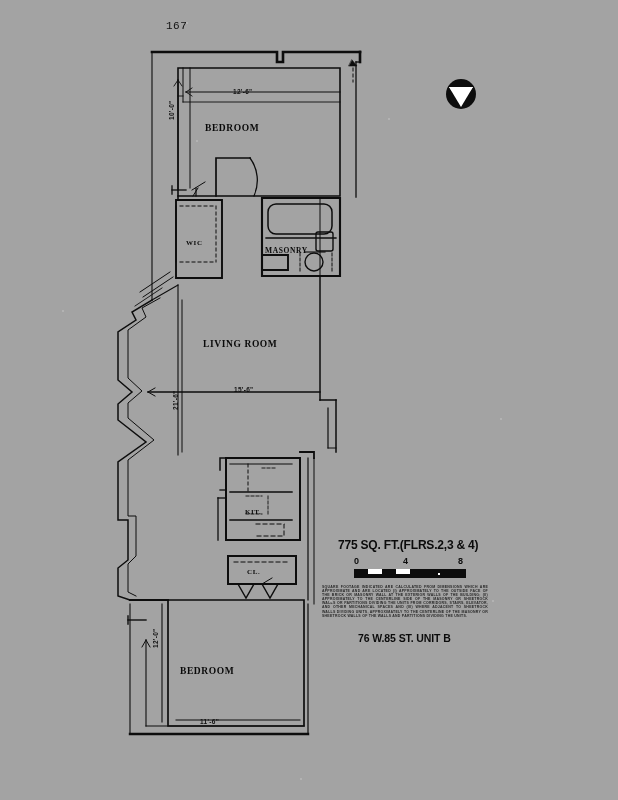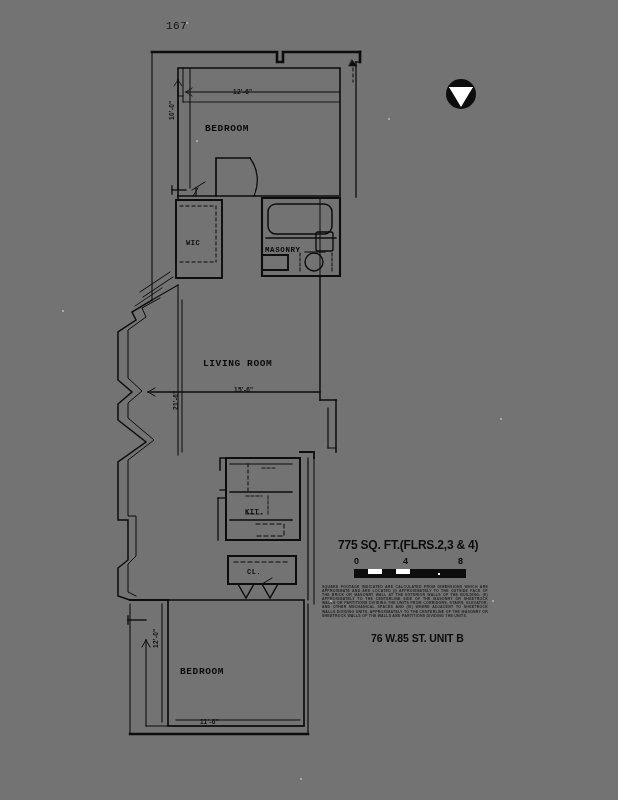--- a/index.html
+++ b/index.html
@@ -9,51 +9,51 @@
   }
   body {
     width: 618px; height: 800px;
     position: relative;
     font-family: "Liberation Sans", sans-serif;
     overflow: hidden;
   }
   #sheet {
     position: absolute;
     inset: 0;
-    background: #737373;
+    background: #a3a3a3;
   }
   
   #page-number {
     position: absolute;
     left: 166px; top: 20px;
     font-family: "Liberation Mono", monospace;
     font-size: 11px;
     color: #111;
     letter-spacing: 0.5px;
   }
   
   #plan-svg {
     position: absolute;
     left: 0; top: 0;
     width: 618px; height: 800px;
   }
   
   .room-label {
     position: absolute;
-    font-family: Liberation Mono, monospace;
+    font-family: Liberation Serif, serif;
     font-weight: bold;
     color: #0a0a0a;
     white-space: nowrap;
     letter-spacing: 0.6px;
     text-align: center;
   }
   #label-bedroom-upper { left: 205px; top: 123px; font-size: 9.5px; }
   #label-wic           { left: 186px; top: 239px; font-size: 7px; }
   #label-bathroom      { left: 265px; top: 246px; font-size: 7.5px; }
-  #label-livingroom    { left: 203px; top: 358px; font-size: 9.5px; }
+  #label-livingroom    { left: 203px; top: 339px; font-size: 9.5px; }
   #label-kitchen       { left: 245px; top: 508px; font-size: 7px; }
   #label-closet        { left: 247px; top: 568px; font-size: 7px; }
   #label-bedroom-lower { left: 180px; top: 666px; font-size: 9.5px; }
 
   .dim {
     position: absolute;
     font-family: "Liberation Sans", sans-serif;
     font-size: 6.5px;
     font-weight: bold;
     color: #111;
@@ -128,21 +128,21 @@
     line-height: 4.1px;
     font-weight: bold;
     color: #1a1a1a;
     text-align: justify;
     letter-spacing: 0.25px;
     filter: blur(0.32px);
     opacity: 0.93;
   }
   #unit-label {
     margin-top: 14px;
-    margin-left: 49px;
+    margin-left: 36px;
     font-family: "Liberation Sans", sans-serif;
     font-weight: bold;
     font-size: 10.5px;
     color: #0b0b0b;
     letter-spacing: -0.1px;
   }
   
   .speck {
     position: absolute;
     background: #b8b8b8;

